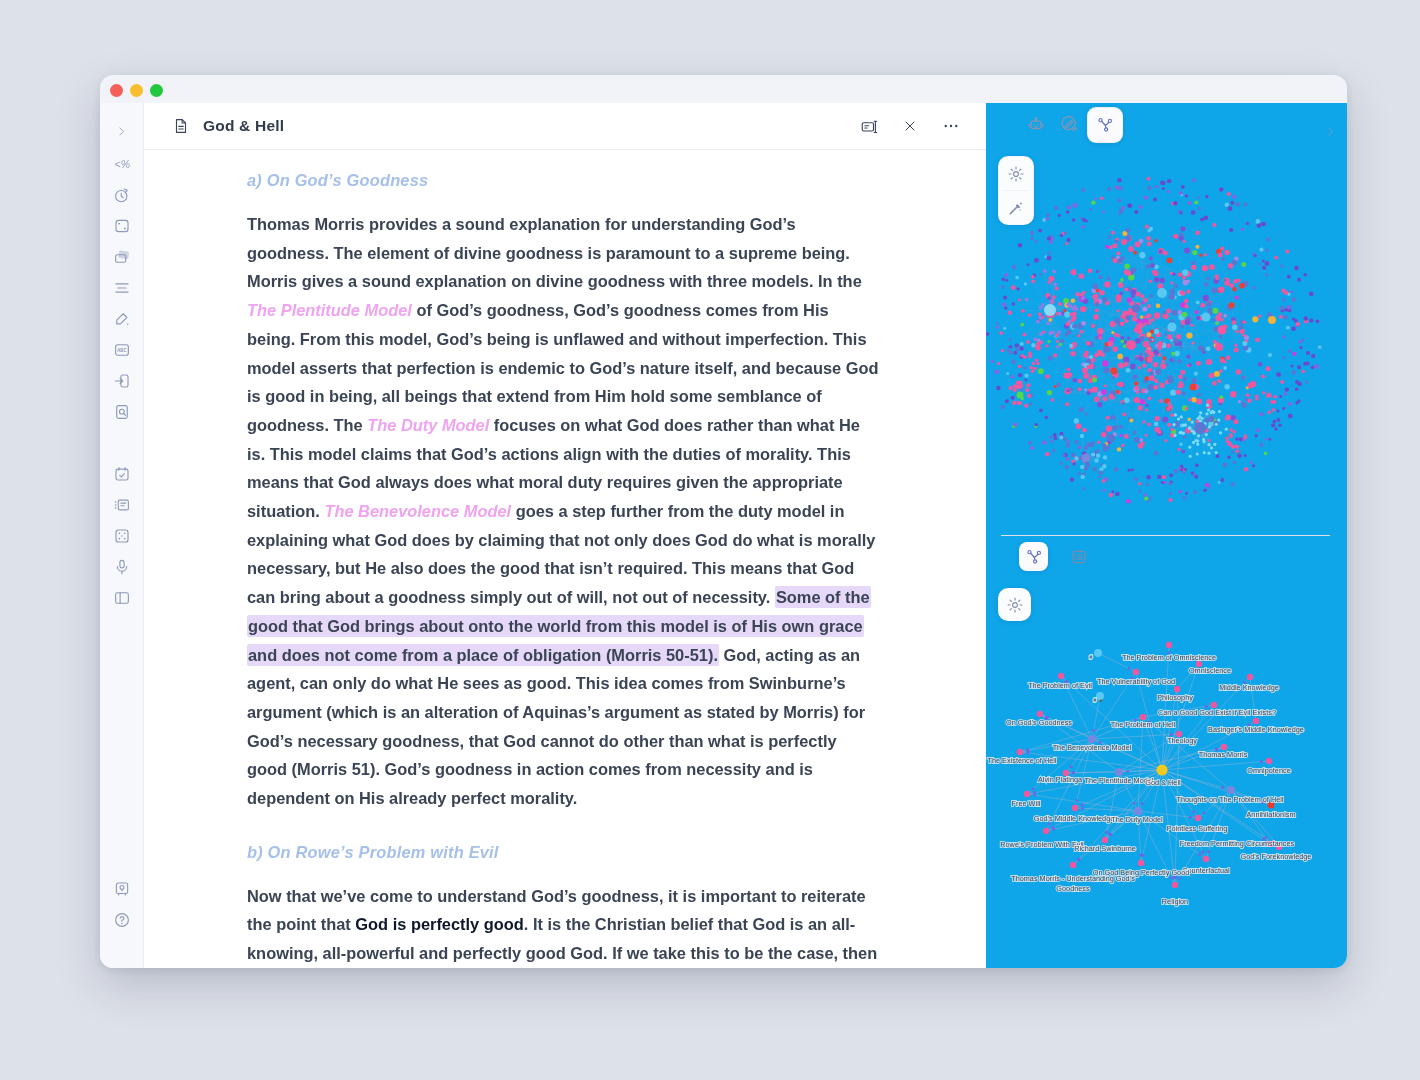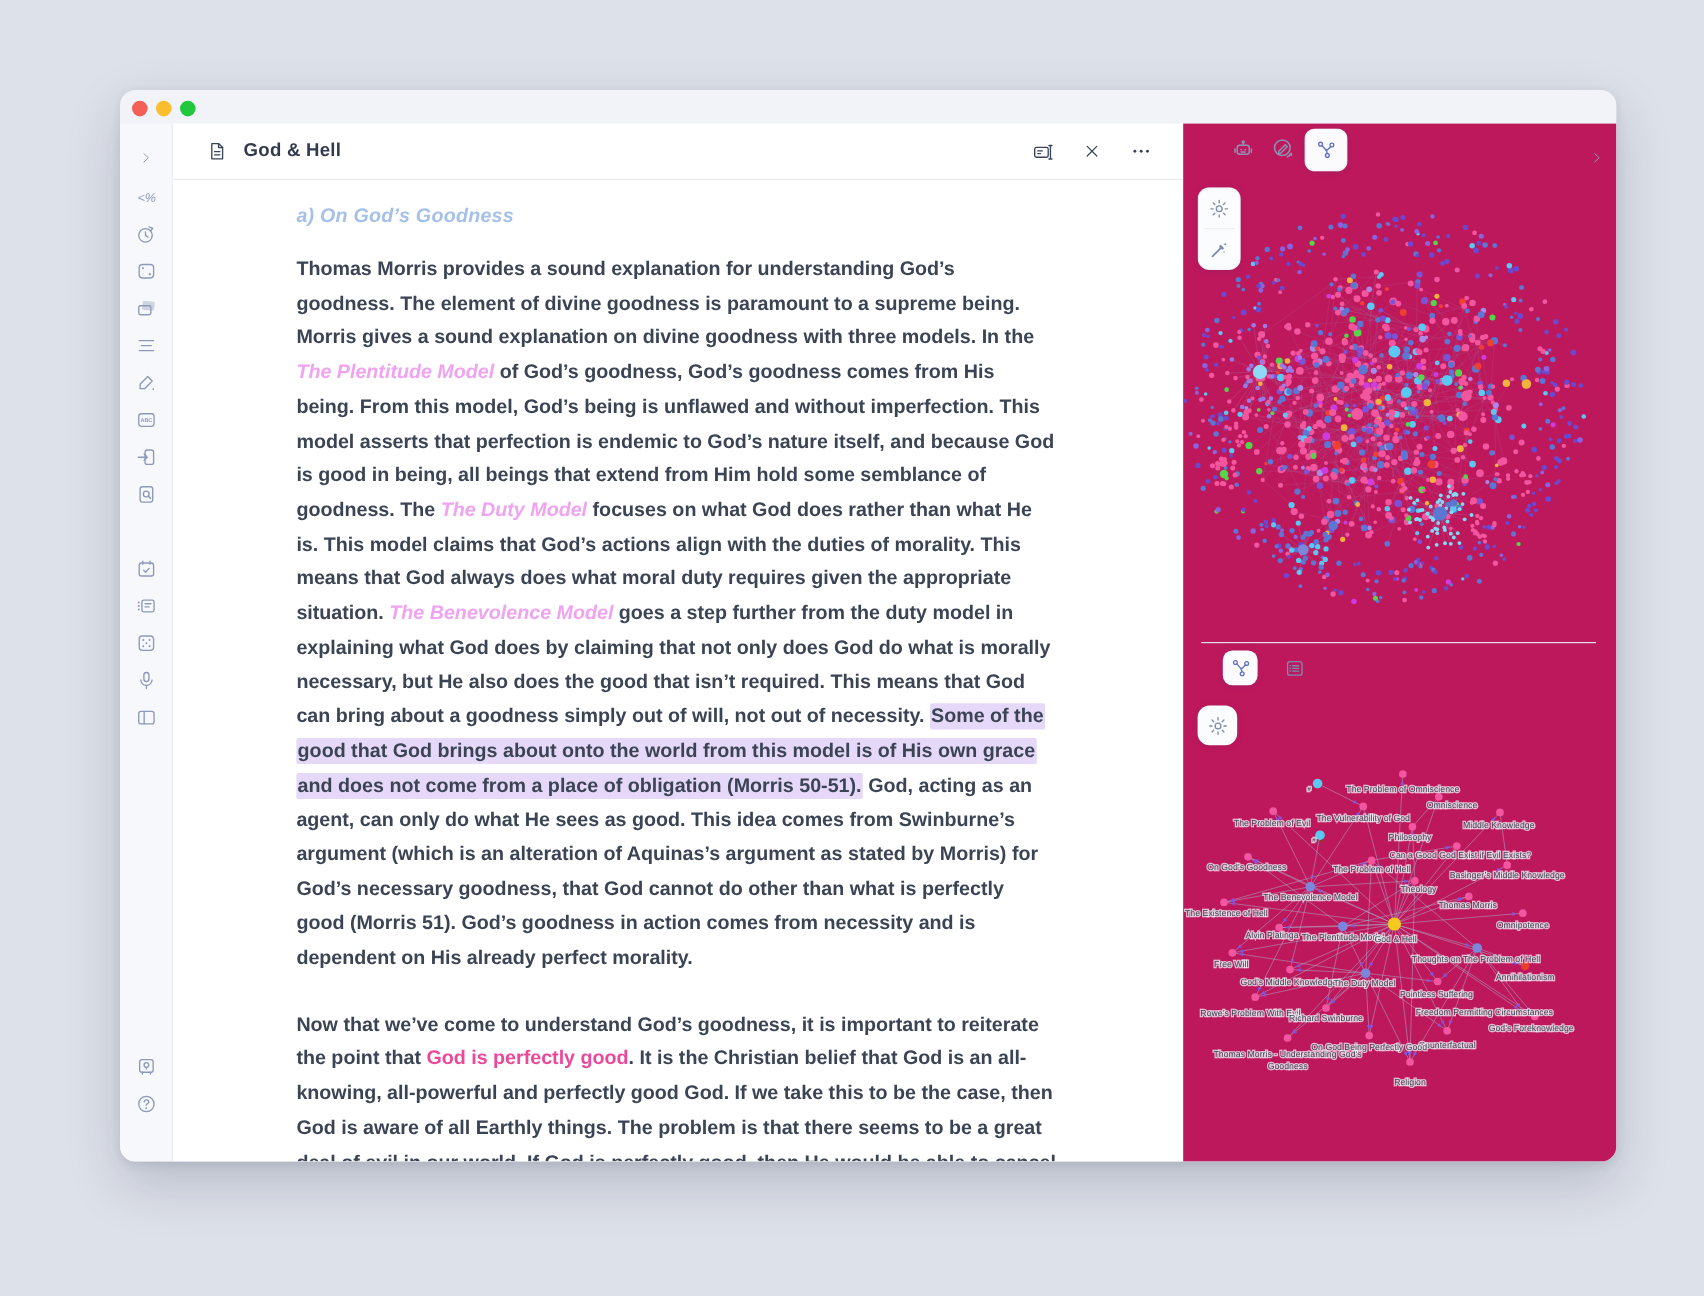--- a/index.html
+++ b/index.html
@@ -32,24 +32,24 @@
   .doc{flex:0 0 842px;width:842px;background:#ffffff;display:flex;flex-direction:column;overflow:hidden;}
   .doc-header{height:46px;flex:0 0 46px;border-bottom:1px solid #e9ebf1;display:flex;align-items:center;padding:0 26px 0 28px;background:#fff;}
   .doc-icon{color:#3a4458;margin-right:13px;}
   .doc-title{font-size:15.5px;font-weight:700;color:#323b4d;letter-spacing:.2px;}
   .doc-actions{margin-left:auto;display:flex;align-items:center;gap:23px;color:#39445a;}
   .doc-actions .icon{width:18px;height:18px;cursor:pointer;color:#39445a;}
   .doc-body{padding:10px 0 0 103px;overflow:hidden;}
   .doc-body h3{font-size:16.4px;line-height:24px;font-style:italic;font-weight:700;color:#a5c0e9;margin:8px 0 18px 0;letter-spacing:.2px;}
   .doc-body p{width:634px;font-size:16.4px;line-height:28.7px;color:#3b4454;margin:0 0 27px 0;font-weight:700;}
   .seg-ref{color:#efa3f0;font-style:italic;cursor:pointer;}
-  .seg-refplain{color:#ec4899;cursor:pointer;}
+  .seg-refplain{color:#0f172a;cursor:pointer;}
   .seg-mark{background:#e5d8f9;border-radius:2px;padding:2px 1px;-webkit-box-decoration-break:clone;box-decoration-break:clone;}
   
-  .panel{flex:1;position:relative;background:#be185d;overflow:hidden;}
+  .panel{flex:1;position:relative;background:#0ea5e9;overflow:hidden;}
   .panel-toolbar{position:absolute;top:4px;left:0;right:0;height:48px;}
   .pt-icon{position:absolute;width:34px;height:34px;border-radius:9px;display:flex;align-items:center;justify-content:center;color:#8a94b2;cursor:pointer;}
   .pt-icon.active{background:#fbfbfd;color:#6272c3;box-shadow:0 1px 4px rgba(40,50,90,.14);border:1px solid rgba(130,140,170,.10);}
   .panel-chevron{position:absolute;top:16px;right:6px;width:22px;height:24px;color:#8e99b8;cursor:pointer;}
   .float-col{position:absolute;top:53px;left:12px;width:34px;background:#fbfcfe;border-radius:10px;box-shadow:0 1px 5px rgba(40,50,90,.13);border:1px solid rgba(130,140,170,.08);z-index:5;}
   .float-col .fc-btn{width:34px;height:33px;display:flex;align-items:center;justify-content:center;color:#7e8aac;cursor:pointer;}
   .float-col .fc-div{height:1px;background:#eef0f4;margin:0 4px;}
   #overview-graph{position:absolute;left:0;top:37px;width:362px;height:395px;}
   .panel-divider{position:absolute;left:15px;right:17px;top:432px;height:1px;background:#dfe2ea;}
   .toggle-row{position:absolute;top:439px;left:33px;display:flex;gap:16px;align-items:center;}
@@ -210,20 +210,21 @@
                 <circle cx="5" cy="12" r="1.6"></circle>
                 <circle cx="12" cy="12" r="1.6"></circle>
                 <circle cx="19" cy="12" r="1.6"></circle>
               </svg>
             </div>
           </span>
       </header>
       <div class="doc-body" id="doc-body">
           <h3>a) On God’s Goodness</h3>
           <p><span>Thomas Morris provides a sound explanation for understanding God’s goodness. The element of divine goodness is paramount to a supreme being. Morris gives a sound explanation on divine goodness with three models. In the </span><span class="seg-ref">The Plentitude Model</span><span> of God’s goodness, God’s goodness comes from His being. From this model, God’s being is unflawed and without imperfection. This model asserts that perfection is endemic to God’s nature itself, and because God is good in being, all beings that extend from Him hold some semblance of goodness. The </span><span class="seg-ref">The Duty Model</span><span> focuses on what God does rather than what He is. This model claims that God’s actions align with the duties of morality. This means that God always does what moral duty requires given the appropriate situation. </span><span class="seg-ref">The Benevolence Model</span><span> goes a step further from the duty model in explaining what God does by claiming that not only does God do what is morally necessary, but He also does the good that isn’t required. This means that God can bring about a goodness simply out of will, not out of necessity. </span><span class="seg-mark">Some of the good that God brings about onto the world from this model is of His own grace and does not come from a place of obligation (Morris 50-51).</span><span> God, acting as an agent, can only do what He sees as good. This idea comes from Swinburne’s argument (which is an alteration of Aquinas’s argument as stated by Morris) for God’s necessary goodness, that God cannot do other than what is perfectly good (Morris 51). God’s goodness in action comes from necessity and is dependent on His already perfect morality.</span></p>
+          <h3>b) On Rowe’s Problem with Evil</h3>
           <p><span>Now that we’ve come to understand God’s goodness, it is important to reiterate the point that </span><span class="seg-refplain">God is perfectly good</span><span>. It is the Christian belief that God is an all-knowing, all-powerful and perfectly good God. If we take this to be the case, then God is aware of all Earthly things. The problem is that there seems to be a great deal of evil in our world. If God is perfectly good, then He would be able to cancel out all evil in</span></p>
         </div>
     </section>
 
     <section class="panel">
       <div class="panel-toolbar" id="panel-toolbar">
           <div class="pt-icon" style="left: 33px; top: 0px;">
             <svg width="20" height="20" viewBox="0 0 24 24" fill="none" stroke="currentColor" stroke-width="1.5" stroke-linecap="round" stroke-linejoin="round">
               <rect x="6" y="8.5" width="12" height="9" rx="2.5"></rect>
               <circle cx="10" cy="12.8" r=".95" fill="currentColor" stroke="none"></circle>

